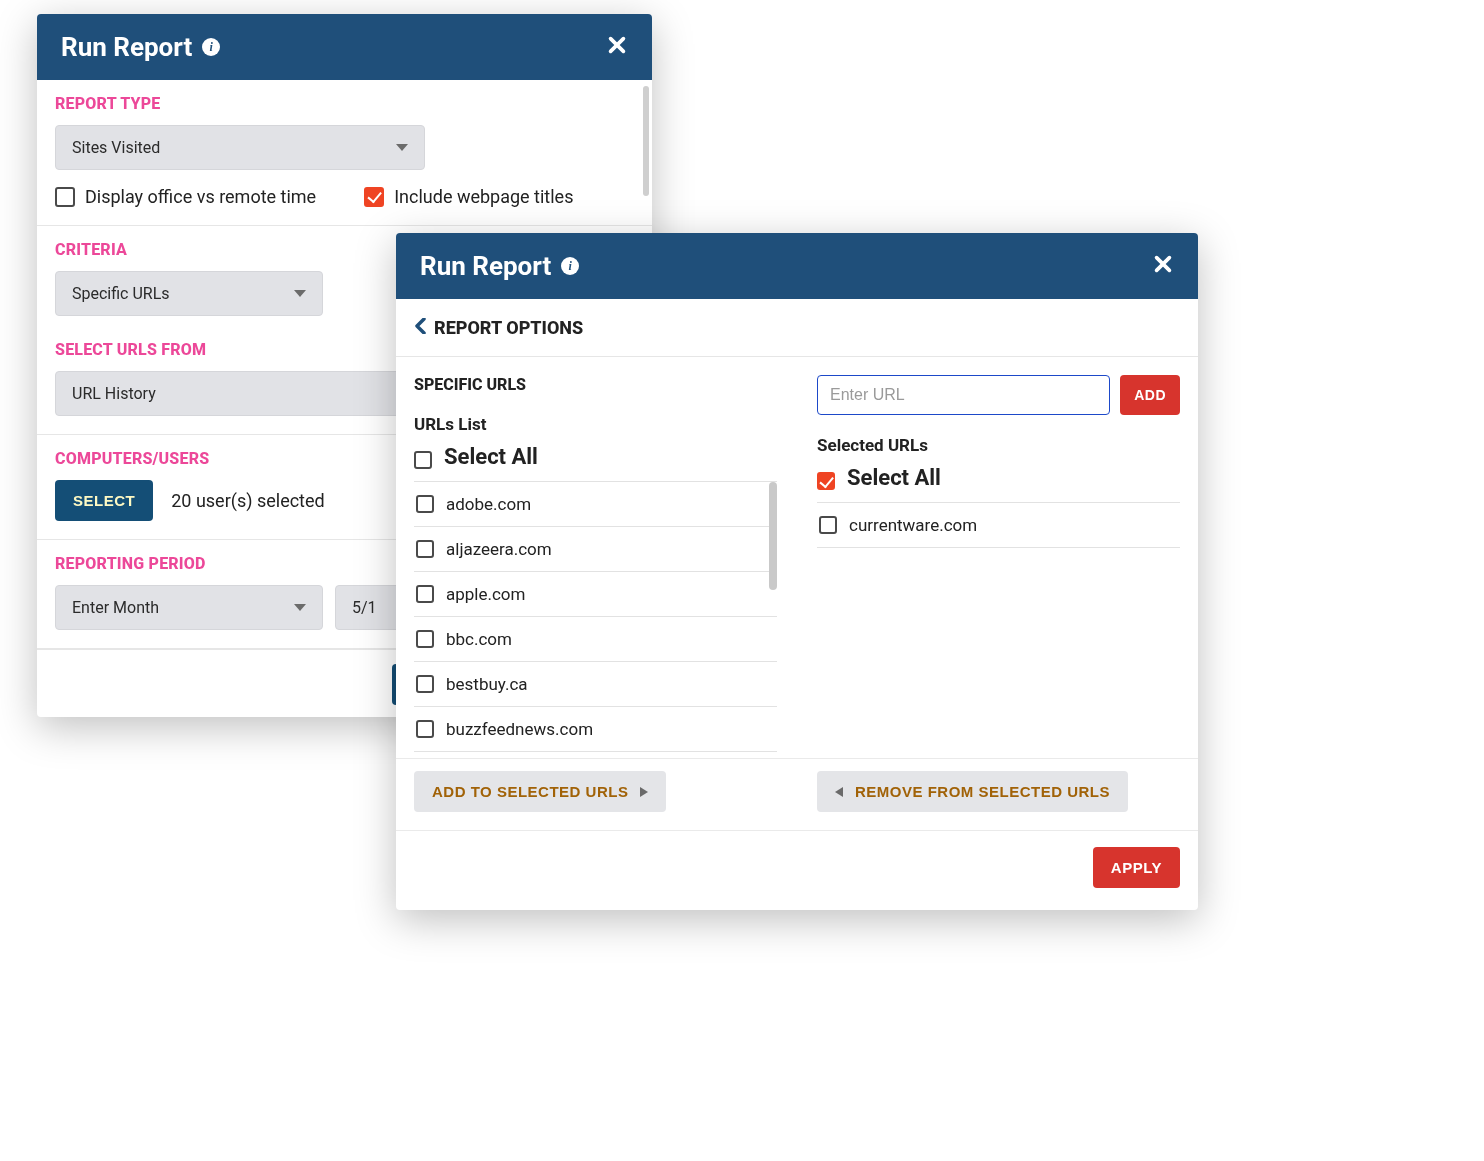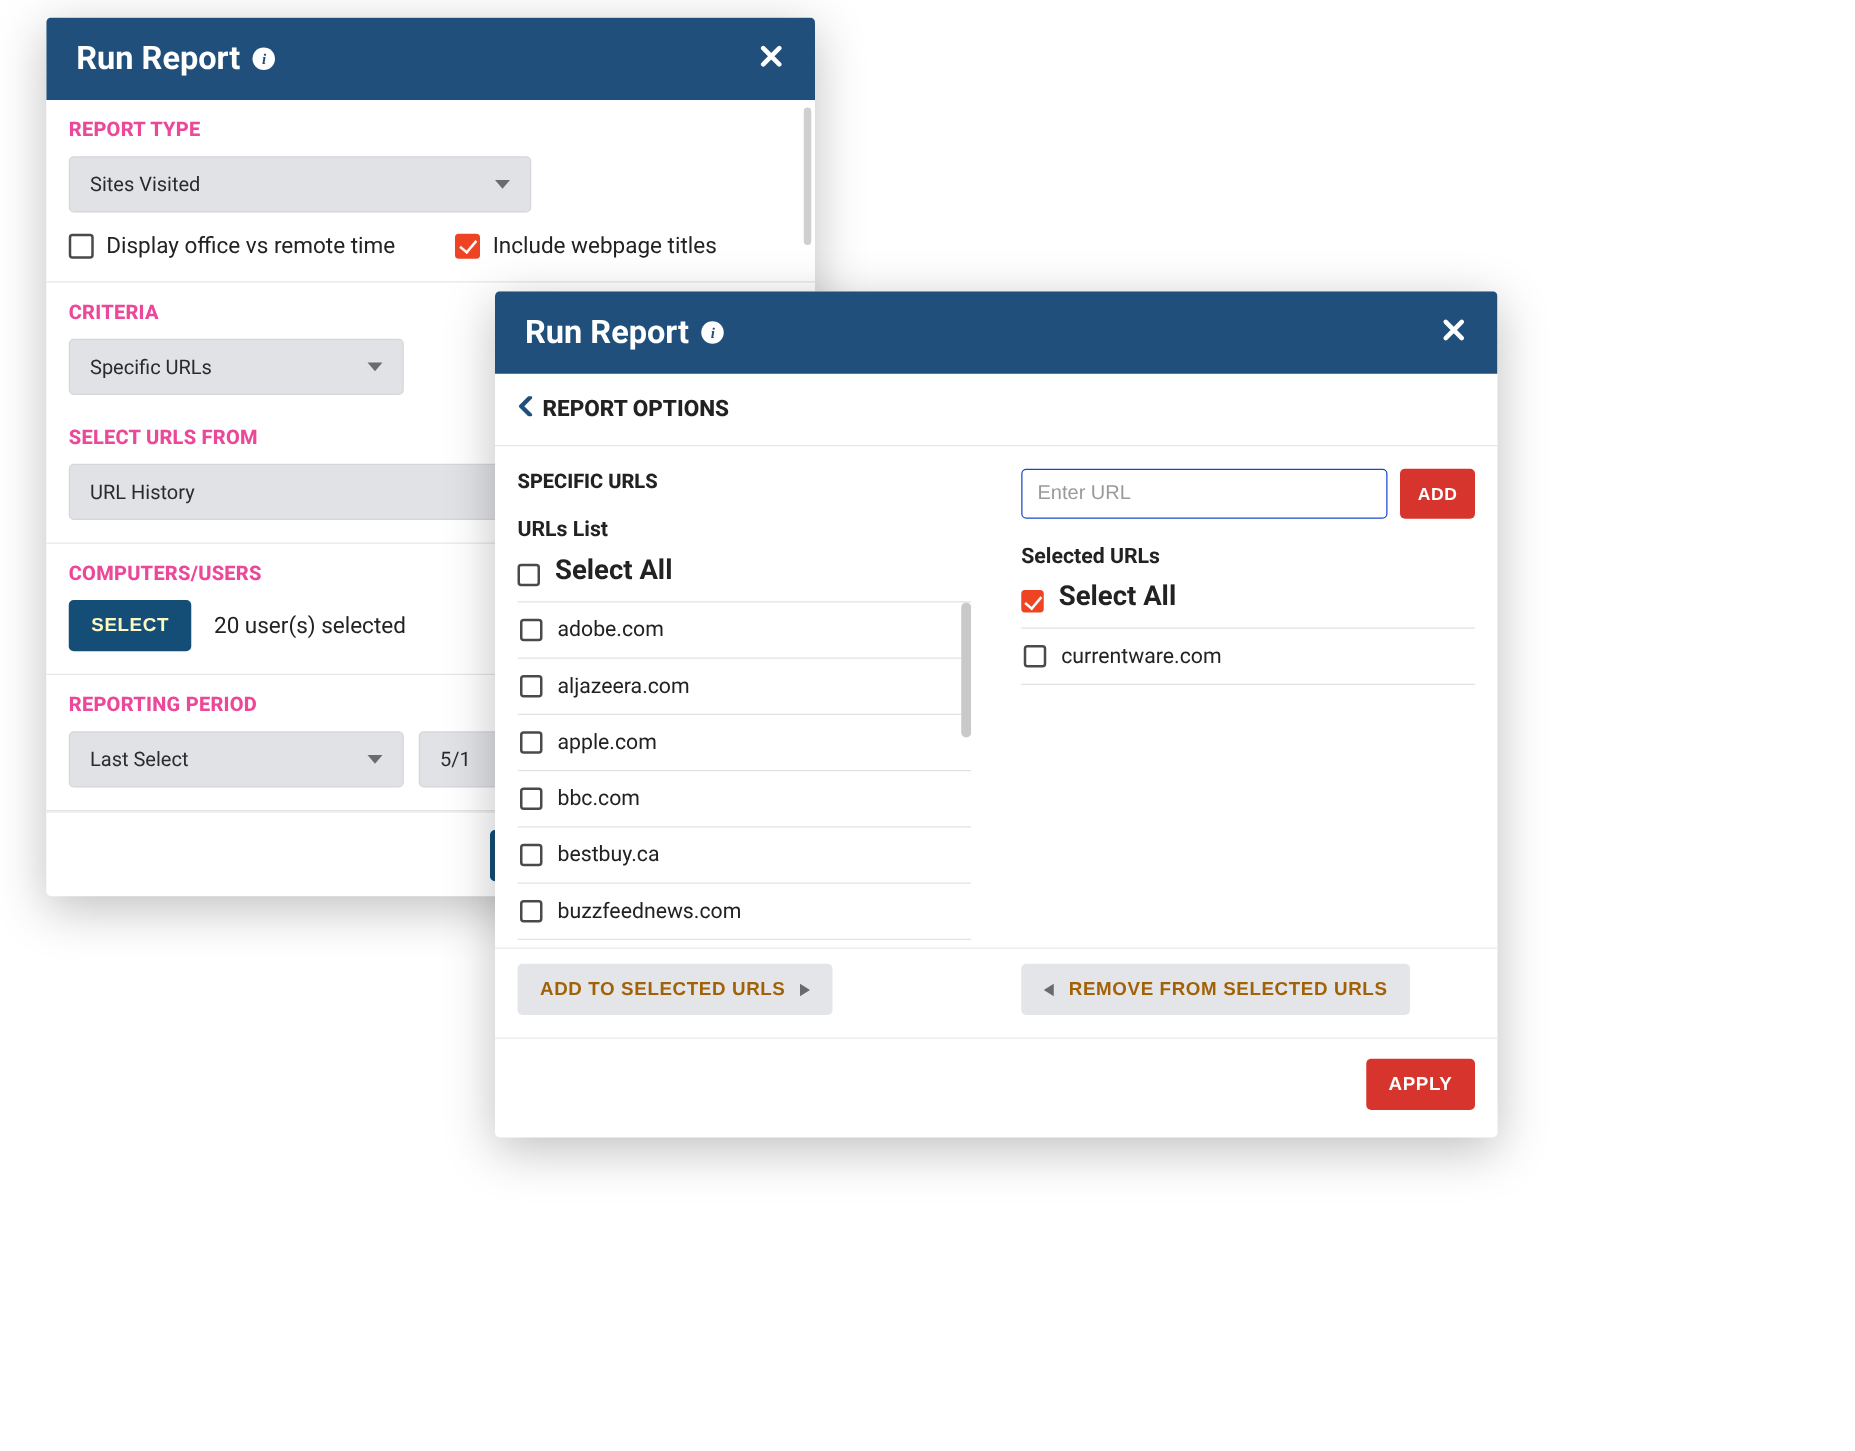--- a/index.html
+++ b/index.html
@@ -253,21 +253,21 @@
       <div class="row" style="gap:18px;">
         <button class="btn btn-primary">SELECT</button>
         <span class="select-info">20 user(s) selected</span>
       </div>
     </div>
 
     <div class="section">
       <div class="section-label">REPORTING PERIOD</div>
       <div class="reporting-row">
         <div class="select-pill w-268">
-          <span>Last Select</span>
+          <span>Enter Month</span>
           <span class="caret"></span>
         </div>
         <div class="select-pill" style="flex:1;">
           <span>5/1</span>
         </div>
       </div>
     </div>
 
     <div class="a-footer">
       <button class="btn btn-primary">SAVE</button>

